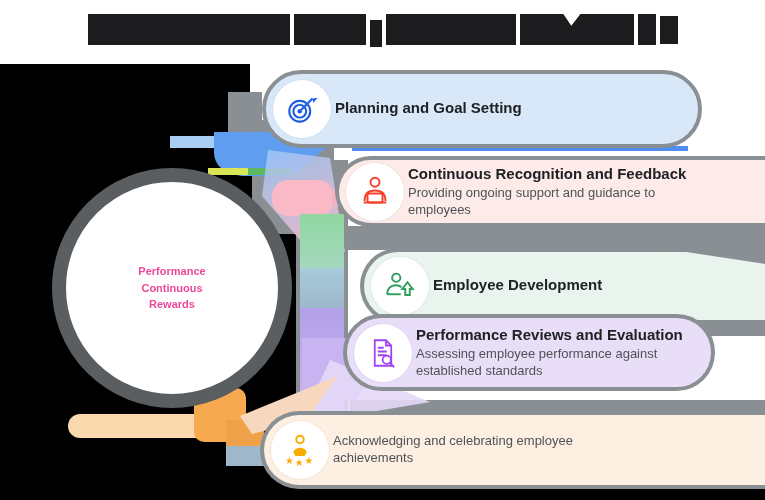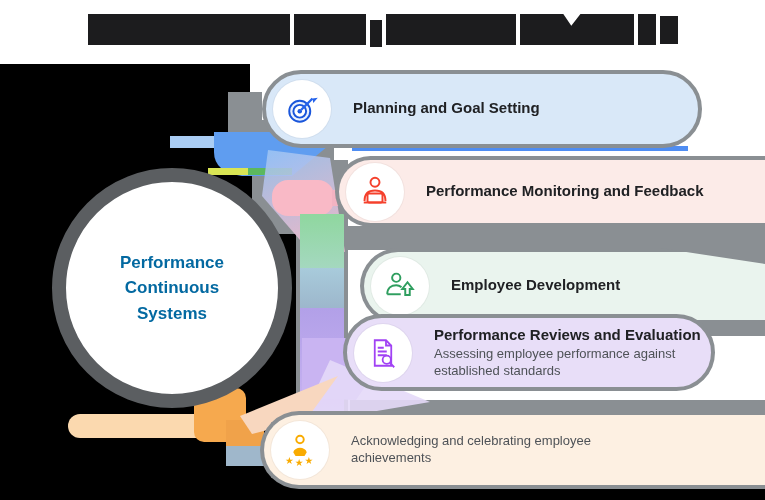--- a/index.html
+++ b/index.html
@@ -8,30 +8,30 @@
   svg text{font-family:"DejaVu Sans",sans-serif;}
   .bg-art{position:absolute;left:0;top:0;z-index:0;}
 
   
   .tblock{position:absolute;background:#1c1c1e;z-index:4;}
 
   
   #center-circle{position:absolute;left:52px;top:168px;width:240px;height:240px;
     box-sizing:border-box;border:14px solid #5b5e61;border-radius:50%;background:#ffffff;
     display:flex;align-items:center;justify-content:center;z-index:2;}
-  #center-circle .ctext{text-align:center;font-size:17px;font-weight:700;color:#0369a1;line-height:1.5;}
+  #center-circle .ctext{text-align:center;font-size:11px;font-weight:700;color:#ec4899;line-height:1.5;}
 
   
   .card{position:absolute;box-sizing:border-box;border:4px solid #8a8f93;border-radius:40px;
         display:flex;align-items:center;z-index:3;}
   .card.flat-right{border-right:none;border-radius:40px 0 0 40px;}
   .icon-circle{flex:0 0 58px;width:58px;height:58px;margin-left:7px;border-radius:50%;
         background:#ffffff;display:flex;align-items:center;justify-content:center;
         box-shadow:0 0 0 1px rgba(0,0,0,0.04);}
-  .card-text{margin-left:22px;}
+  .card-text{margin-left:4px;}
   .card-title{font-size:15px;font-weight:700;color:#202124;margin:0 0 3px 0;}
   .card-desc{font-size:13px;color:#4e5257;line-height:1.3;margin:0;}
   .notch{position:absolute;left:660px;top:248px;width:105px;height:16px;background:#8a8f93;
         clip-path:polygon(0 0,100% 0,100% 100%);z-index:4;}
 </style>
 </head>
 <body>
 <div id="canvas">
 
   <svg class="bg-art" width="765" height="500" viewBox="0 0 765 500">
@@ -97,21 +97,21 @@
     <div class="tblock" style="left:386px;top:14px;width:130px;height:31px;"></div>
     <div class="tblock" style="left:520px;top:14px;width:114px;height:31px;clip-path:polygon(0 0,38% 0,45% 38%,53% 0,100% 0,100% 100%,0 100%);"></div>
     <div class="tblock" style="left:638px;top:14px;width:18px;height:31px;"></div>
     <div class="tblock" style="left:660px;top:16px;width:18px;height:28px;"></div>
   </div>
 
   <div id="center-circle">
     <div class="ctext">
       <div>Performance</div>
       <div>Continuous</div>
-      <div>Systems</div>
+      <div>Rewards</div>
     </div>
   </div>
 
   <div class="card" style="left: 262px; top: 70px; width: 440px; height: 78px; background: rgb(217, 232, 248);">
     <div class="icon-circle">
       <svg width="36" height="36" viewBox="0 0 48 48">
         <circle cx="21" cy="27" r="14" fill="#eaf1fd" stroke="#1a56db" stroke-width="2.6"></circle>
         <circle cx="21" cy="27" r="8.5" fill="#ffffff" stroke="#1a56db" stroke-width="2.6"></circle>
         <circle cx="21" cy="27" r="3" fill="#1a56db"></circle>
         <path d="M23,25 L38,10" stroke="#2563eb" stroke-width="3"></path>
@@ -127,21 +127,22 @@
   <div class="card flat-right" style="left: 335px; top: 156px; width: 445px; height: 71px; background: rgb(252, 235, 232);">
     <div class="icon-circle">
       <svg width="36" height="36" viewBox="0 0 48 48" fill="none" stroke="#f5402c" stroke-width="2.6">
         <circle cx="24" cy="11" r="6"></circle>
         <path d="M10,36 C10,26 16,22 24,22 C32,22 38,26 38,36"></path>
         <rect x="14" y="26" width="20" height="12" rx="2"></rect>
         <path d="M9,38 h30"></path>
       </svg>
     </div>
     <div class="card-text">
-      <p class="card-title">Performance Monitoring and Feedback</p>
+      <p class="card-title">Continuous Recognition and Feedback</p>
+      <p class="card-desc" style="max-width:292px">Providing ongoing support and guidance to employees</p>
     </div>
   </div>
 
   <div class="card flat-right" style="left: 360px; top: 248px; width: 420px; height: 76px; background: rgb(234, 244, 238);">
     <div class="icon-circle">
       <svg width="36" height="36" viewBox="0 0 48 48" fill="none" stroke="#2f9e5f" stroke-width="2.6">
         <circle cx="19" cy="13" r="5.5"></circle>
         <path d="M7,35 C7,26 13,23 19,23 c3,0 5,1 7,2.5"></path>
         <path d="M7,35 h18"></path>
         <path d="M31,36 v-8 h-4 l7,-9 7,9 h-4 v8 z"></path>

